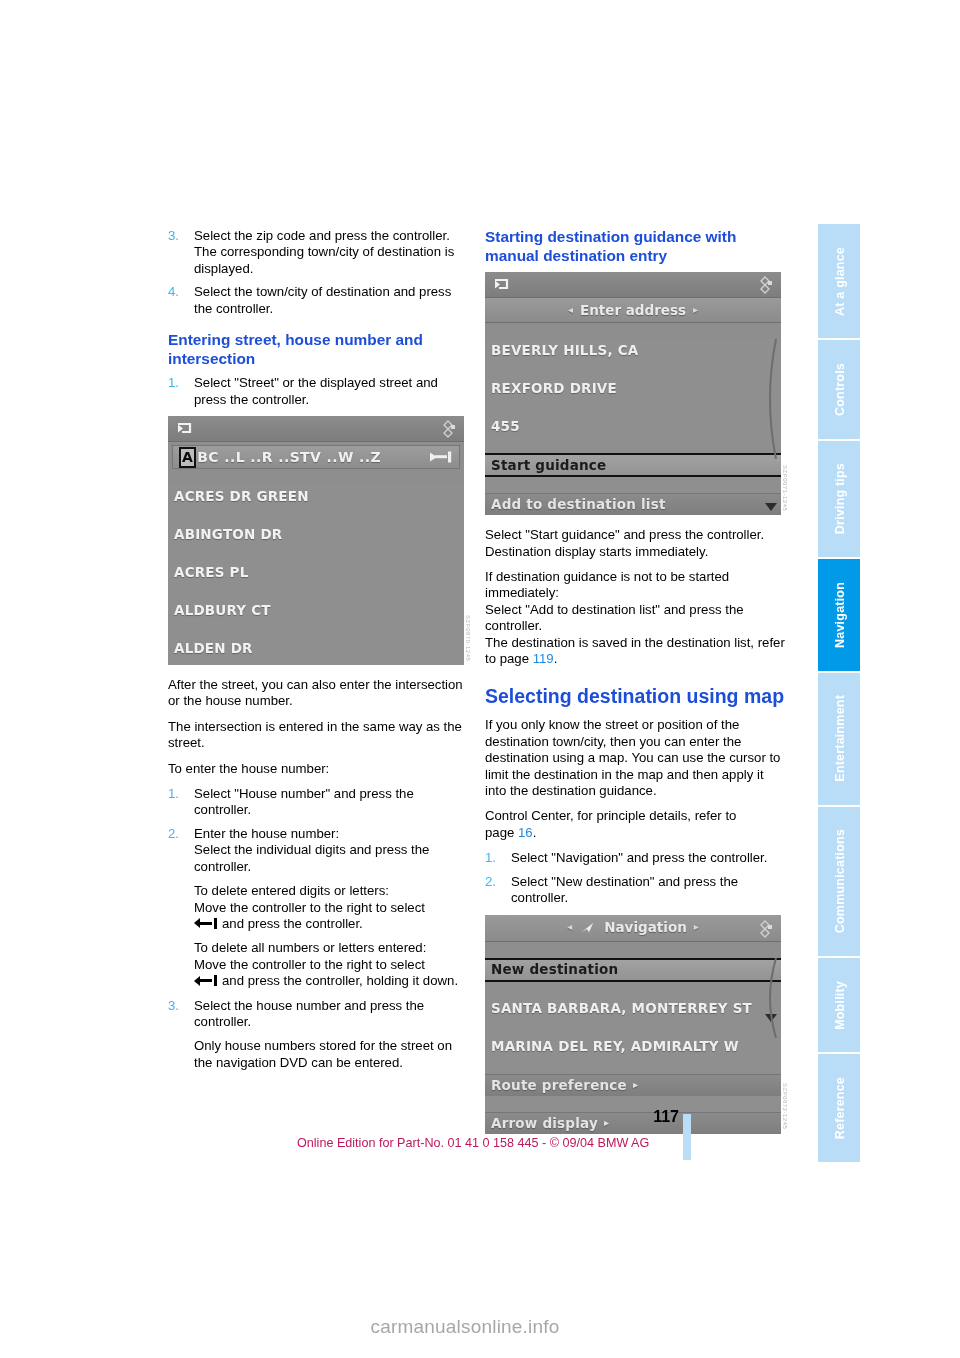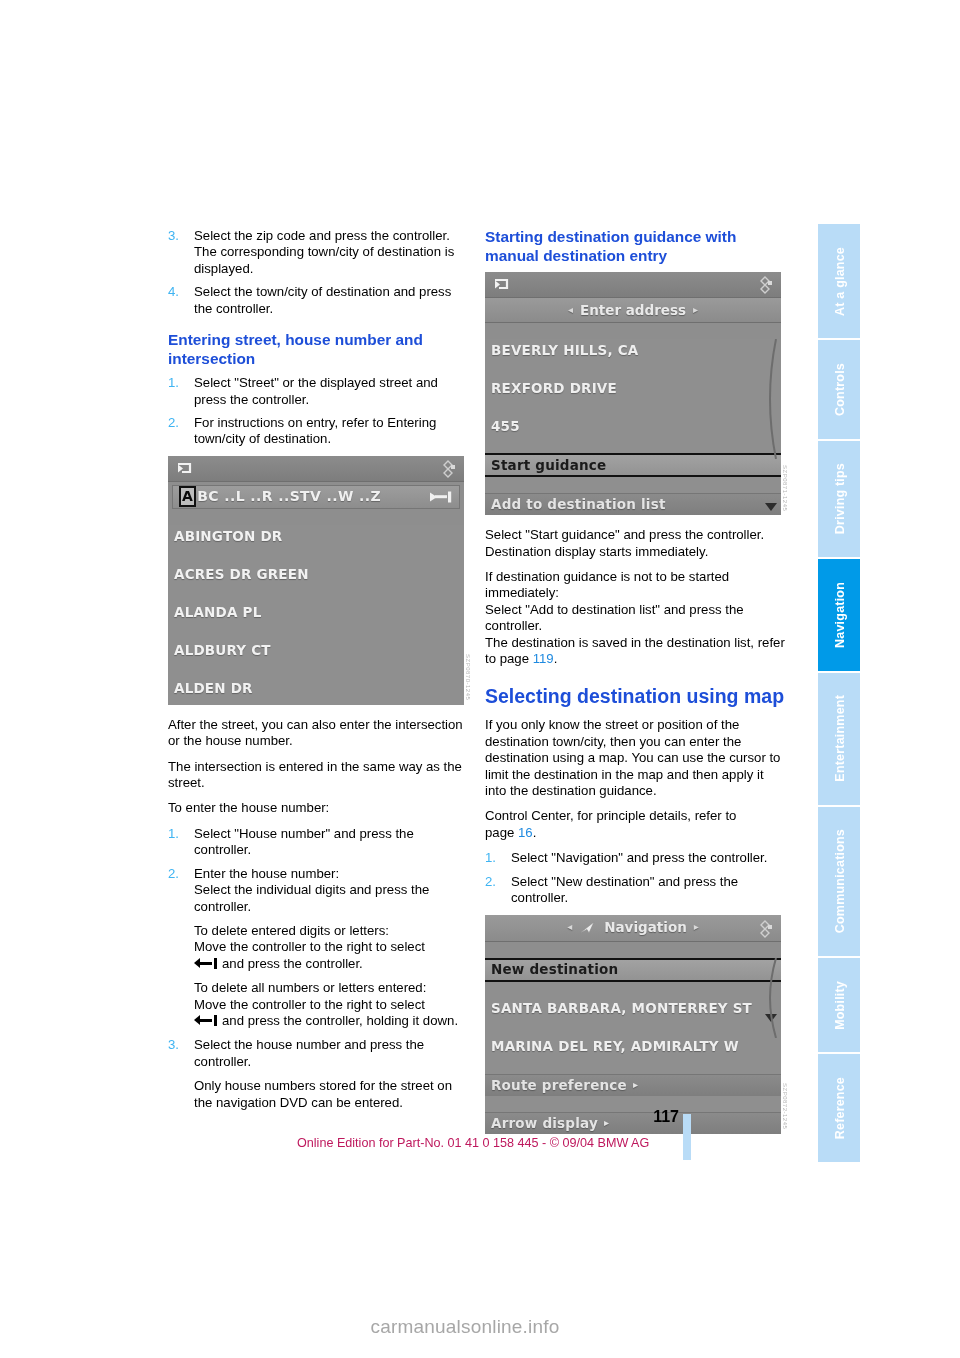--- a/index.html
+++ b/index.html
@@ -329,21 +329,20 @@
 
     <h2 class="sec">Entering street, house number and intersection</h2>
 
     <ol class="steps">
       <li>
         <span class="num">1.</span>
         <span>Select "Street" or the displayed street and press the controller.</span>
       </li>
       <li>
         <span class="num">2.</span>
-        <span>For instructions on entry, refer to Entering town/city of destination.</span>
       </li>
     </ol>
 
     <div class="shot">
       <div class="shot-top">
         <span class="back-icon">
           <svg width="18" height="15" viewBox="0 0 18 15">
             <path d="M2 3 H14 V11 H6" fill="none" stroke="#f2f2f2" stroke-width="2.2"></path>
             <path d="M7 7.5 L2 3.5 L2 11.5 Z" fill="#f2f2f2"></path>
           </svg>
@@ -360,23 +359,23 @@
         <span class="letters"><span class="cursorbox">A</span><span>BC ..L ..R ..STV ..W ..Z</span></span>
         <span class="delbtn">
           <svg width="24" height="12" viewBox="0 0 24 12">
             <rect x="6" y="4.2" width="12" height="3" fill="#f0f0f0"></rect>
             <path d="M8 6 L1 1.5 L1 10.5 Z" fill="#f0f0f0"></path>
             <rect x="19" y="0.5" width="3.2" height="11" fill="#f0f0f0"></rect>
           </svg>
         </span>
       </div>
       <div class="shot-body">
+        <div class="shot-row">ACRES DR GREEN</div>
         <div class="shot-row">ABINGTON DR</div>
-        <div class="shot-row">ACRES DR GREEN</div>
-        <div class="shot-row">ALANDA PL</div>
+        <div class="shot-row">ACRES PL</div>
         <div class="shot-row">ALDBURY CT</div>
         <div class="shot-row">ALDEN DR</div>
         <div style="height:6px"></div>
       </div>
       <span class="imgcode">SZP0870-1245</span>
     </div>
 
     <p class="para">After the street, you can also enter the intersection or the house number.</p>
     <p class="para">The intersection is entered in the same way as the street.</p>
     <p class="para">To enter the house number:</p>

